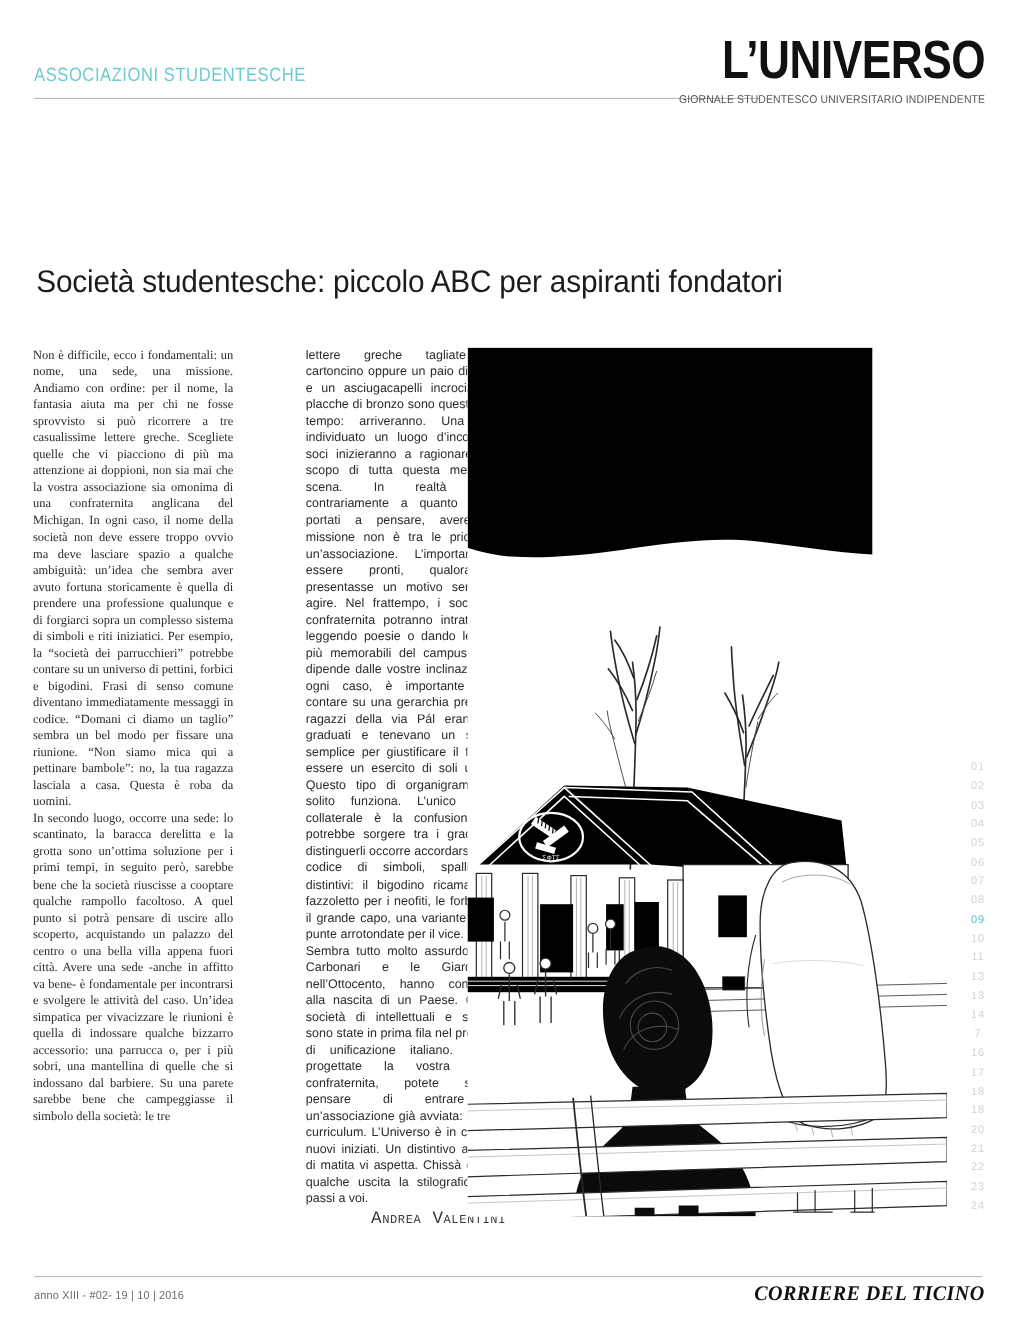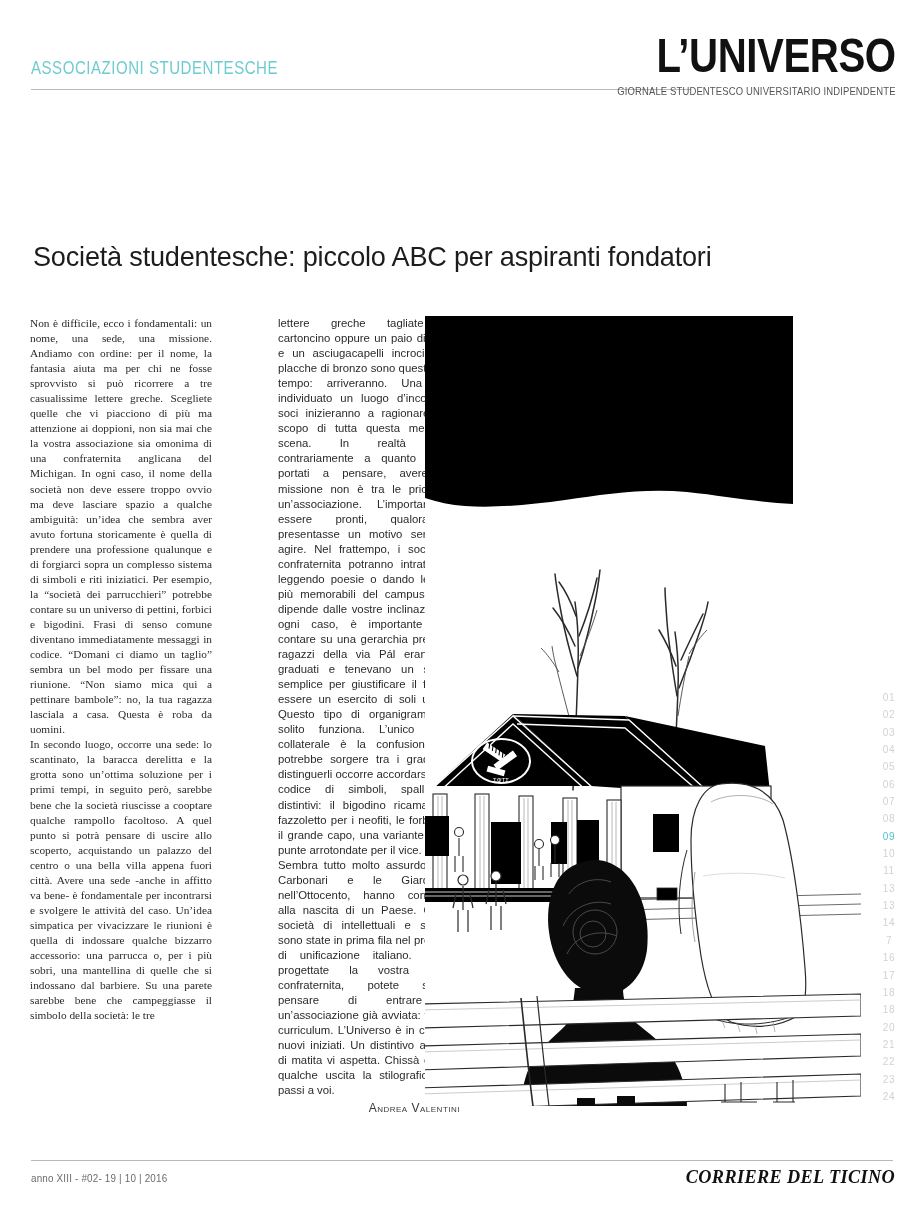--- a/index.html
+++ b/index.html
@@ -130,24 +130,25 @@
     -webkit-hyphens: auto;
     hyphens: auto;
   }
   .col p { margin: 0; }
   #col1 { left: 30px; font-family: Liberation Serif, serif; }
   #col2 { left: 231px; margin-left: 47px; }
 
   .byline {
     margin-top: 3px;
     text-align: right;
-    font-size: 12px;
+    font-size: 16px;
     font-variant: small-caps;
     letter-spacing: 0.5px;
     color: #3a3a3a;
+    font-family: Liberation Mono, monospace;
   }
 
   
   .illo {
     position: absolute;
     left: 425px;
     top: 316px;
     width: 436px;
     height: 790px;
     background: #ffffff;

